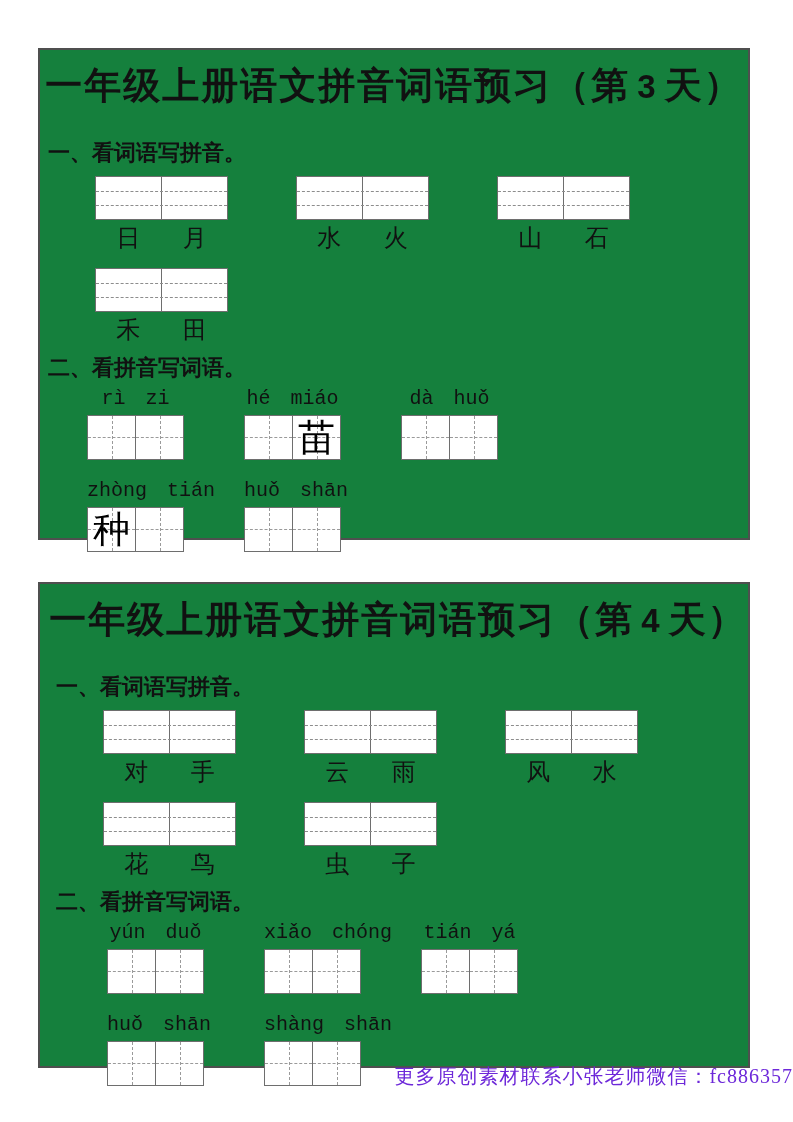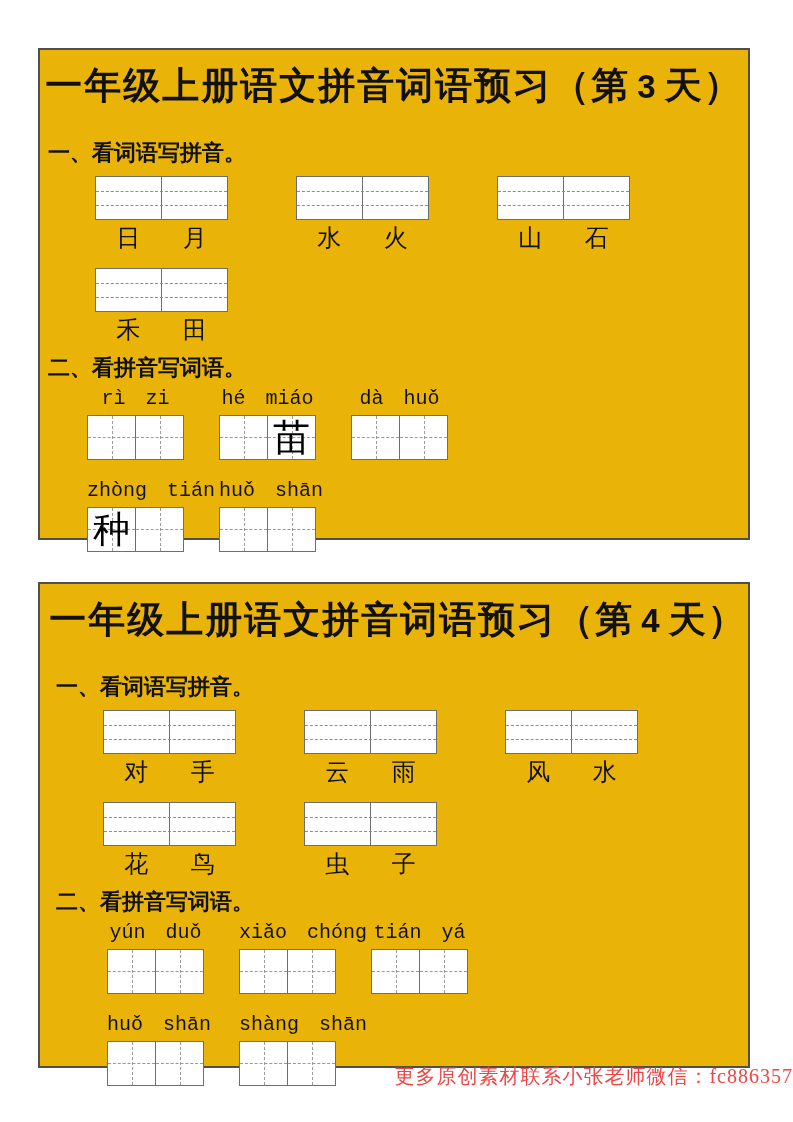--- a/index.html
+++ b/index.html
@@ -10,21 +10,21 @@
     position:relative;
     font-family:"Liberation Serif", serif;
     color:#111;
     overflow:hidden;
   }
   .day-box {
     position:absolute;
     left:38px;
     width:712px;
     border:2px solid #4f4f4f;
-    background:#eab308;
+    background:#15803d;
   }
   #day3-panel { top:48px;  height:492px; }
   #day4-panel { top:582px; height:486px;padding-left:8px; }
 
   .title {
     text-align:center;
     font-weight:bold;
     font-size:37px;
     line-height:54px;
     margin-top:9px;
@@ -60,21 +60,21 @@
   .py-box::before, .py-box::after {
     content:""; position:absolute; left:0; right:0;
     border-top:1px dashed #8d8d8d;
   }
   .py-box::before { top:33%; }
   .py-box::after  { top:66%; }
   .char-pair { display:flex; width:133px; margin-top:4px; font-size:24px; line-height:28px; }
   .char-pair span { flex:1; text-align:center; }
 
   
-  .grid-row { display:flex; gap:35px; margin-left:47px; margin-top:4px; }
+  .grid-row { display:flex; gap:60px; margin-left:47px; margin-top:4px; }
   .grid-row.second { margin-top:18px; }
   #day4-panel .grid-row { margin-left:59px;align-items:center; }
   .grid-item { width:97px; }
   .grid-pinyin {
     font-family:"Liberation Mono", monospace;
     font-size:20px;
     line-height:26px;
     text-align:center;
     white-space:nowrap;
     word-spacing:8px;
@@ -103,21 +103,21 @@
     position:relative; z-index:1;
     font-size:37px; line-height:1;
     color:#000;
   }
 
   .watermark {
     position:absolute;
     top:1063px;
     right:0px;
     font-size:20px;
-    color:#ef4444;
+    color:#6d28d9;
     letter-spacing:1px;
     white-space:nowrap;
     z-index:2;
   }
 </style>
 </head>
 <body>
 
 <section class="day-box" id="day3-panel">
   <h1 class="title"><span>一年级上册语文拼音词语预习（第</span><span class="num">3</span><span>天）</span></h1>

